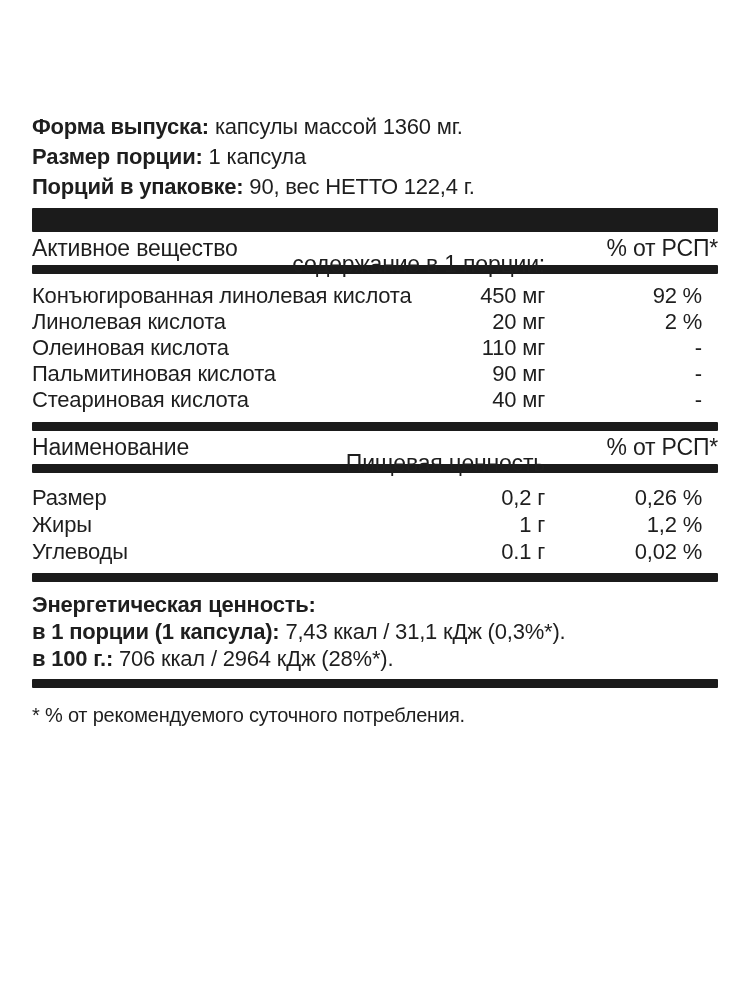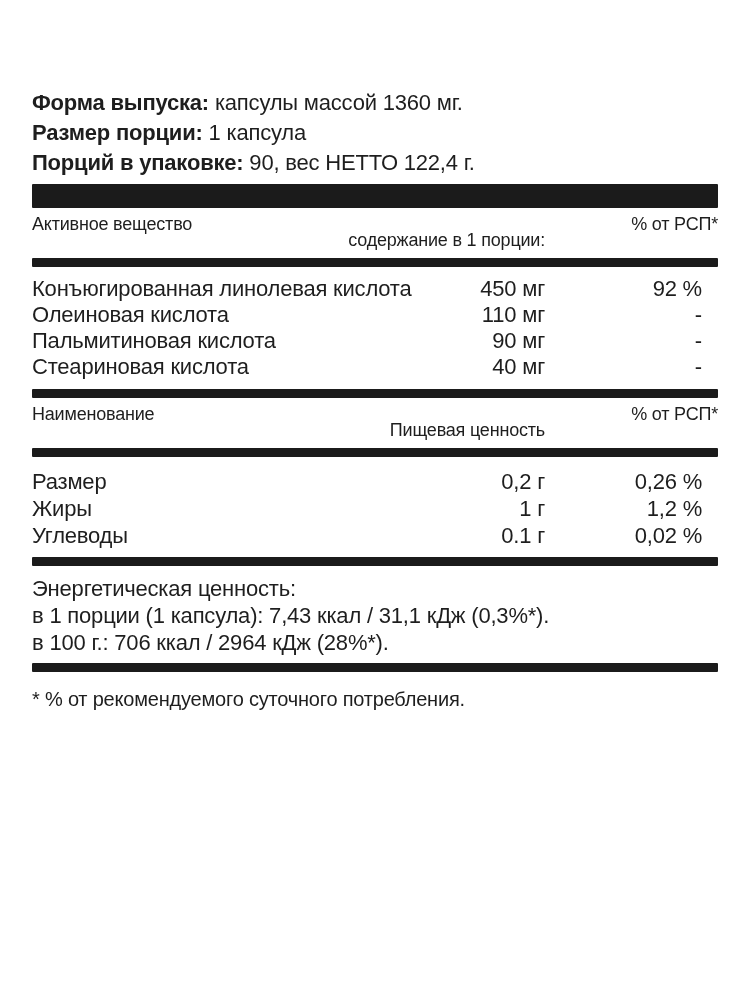--- a/index.html
+++ b/index.html
@@ -7,43 +7,43 @@
     width: 750px; height: 1000px;
     background: #ffffff;
     font-family: "Liberation Sans", "DejaVu Sans", sans-serif;
     color: #1e1e1e;
     overflow: hidden;
     -webkit-font-smoothing: antialiased;
   }
   .sheet {
     width: 686px;
     margin: 0 auto;
-    padding-top: 88px;
+    padding-top: 112px;
     letter-spacing: -0.2px;
   }
 
   
   .info-line {
     font-size: 22px;
     line-height: 30px;
     white-space: nowrap;
   }
   .info-line b { font-weight: 700; }
 
   
   .bar { background: #1b1b1b; width: 100%; border-radius: 1px; }
   .bar-thick { height: 24px; margin-top: 6px; }
   .bar-thin  { height: 9px; }
 
   
   .thead {
     position: relative;
-    height: 50px;
+    height: 33px;
     line-height: 33px;
-    font-size: 18px;
+    font-size: 23px;
     white-space: nowrap;
   }
   .thead .h-name { display: inline-block; }
   .thead .h-amount { position: absolute; right: 173px; top: 16px; }
   .thead .h-pct { position: absolute; right: 0; top: 0; }
 
   
   .tbody-1 { padding: 9px 0 9px 0; }
   .tbody-2 { padding: 11px 0 8px 0; }
   .trow {
@@ -56,21 +56,21 @@
   .trow .c-amount { position: absolute; right: 173px; top: 0; }
   .trow .c-pct { position: absolute; right: 16px; top: 0; }
 
   
   .energy { padding: 9px 0 7px 0; }
   .energy-line {
     font-size: 22px;
     line-height: 27px;
     white-space: nowrap;
   }
-  .energy-line b { font-weight: 400; }
+  .energy-line b { font-weight: 700; }
 
   
   .footnote {
     margin-top: 13px;
     font-size: 20px;
     line-height: 28px;
     white-space: nowrap;
   }
 </style>
 </head>
@@ -99,20 +99,25 @@
       <span class="h-name">Активное вещество</span>
       <span class="h-amount">содержание в 1 порции:</span>
       <span class="h-pct">% от РСП*</span>
     </div>
     <div class="bar bar-thin"></div>
     <div class="tbody-1">
       <div class="trow">
         <span class="c-name">Конъюгированная линолевая кислота</span>
         <span class="c-amount">450 мг</span>
         <span class="c-pct">92 %</span>
+      </div>
+      <div class="trow">
+        <span class="c-name">Линолевая кислота</span>
+        <span class="c-amount">20 мг</span>
+        <span class="c-pct">2 %</span>
       </div>
       <div class="trow">
         <span class="c-name">Олеиновая кислота</span>
         <span class="c-amount">110 мг</span>
         <span class="c-pct">-</span>
       </div>
       <div class="trow">
         <span class="c-name">Пальмитиновая кислота</span>
         <span class="c-amount">90 мг</span>
         <span class="c-pct">-</span>

